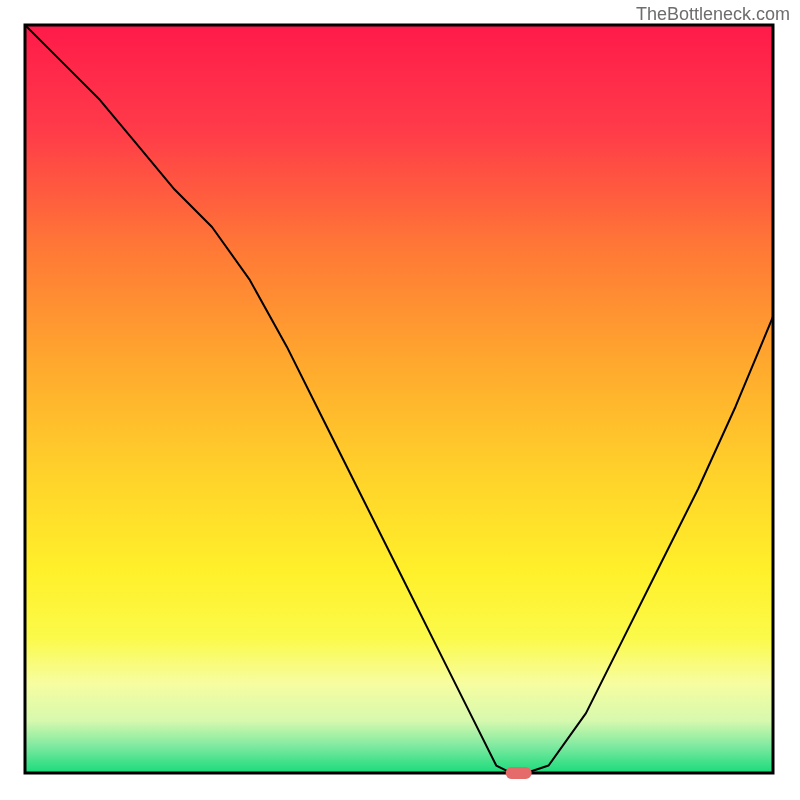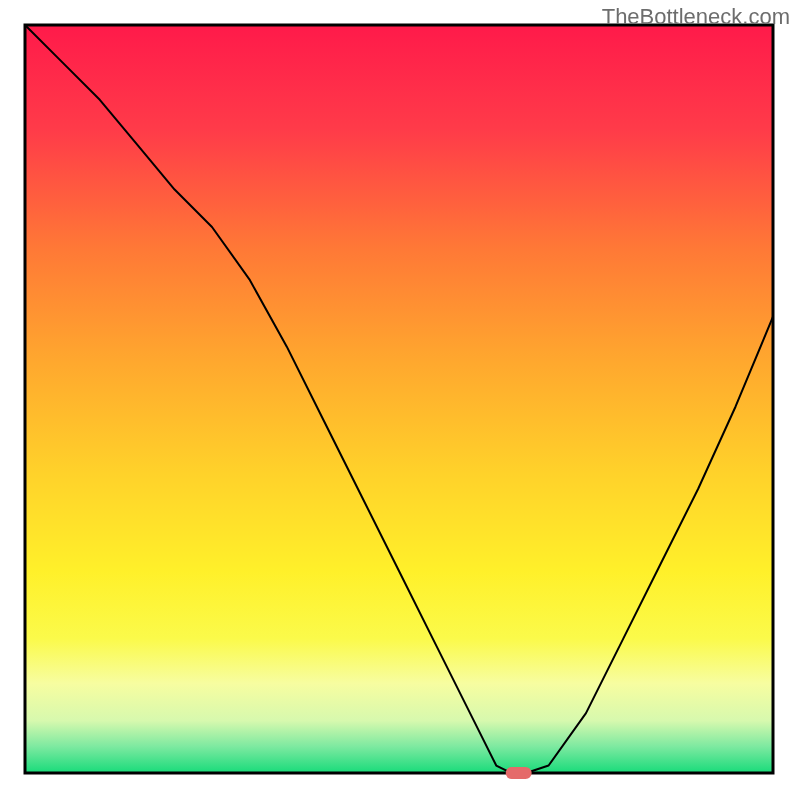--- a/index.html
+++ b/index.html
@@ -12,21 +12,21 @@
   }
   .chart-container {
     position: relative;
     width: 800px;
     height: 800px;
   }
   .watermark {
     position: absolute;
     top: 4px;
     right: 10px;
-    font-size: 22px;
+    font-size: 18px;
     color: #6d6d6d;
     font-family: Arial, sans-serif;
     z-index: 10;
     margin-left: 16px;
   }
   svg {
     display: block;
   }
 </style>
 </head>

